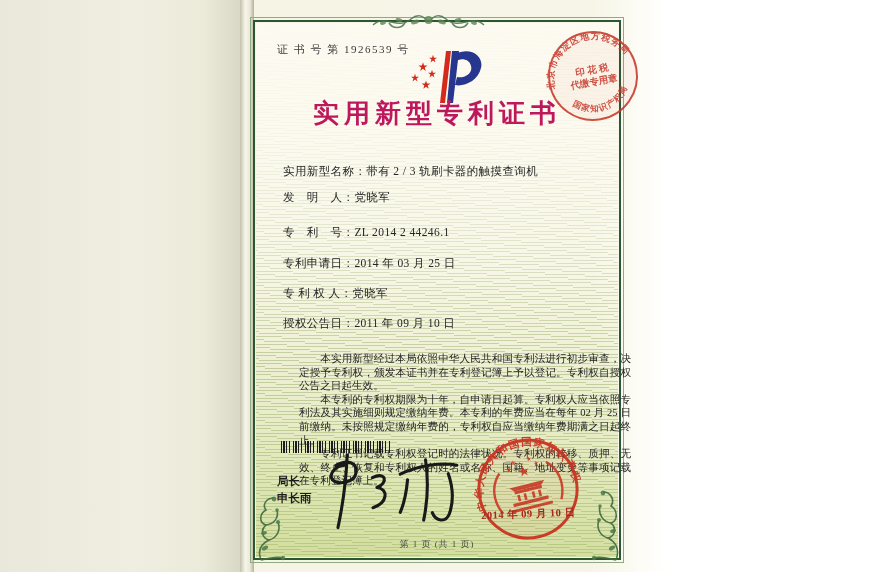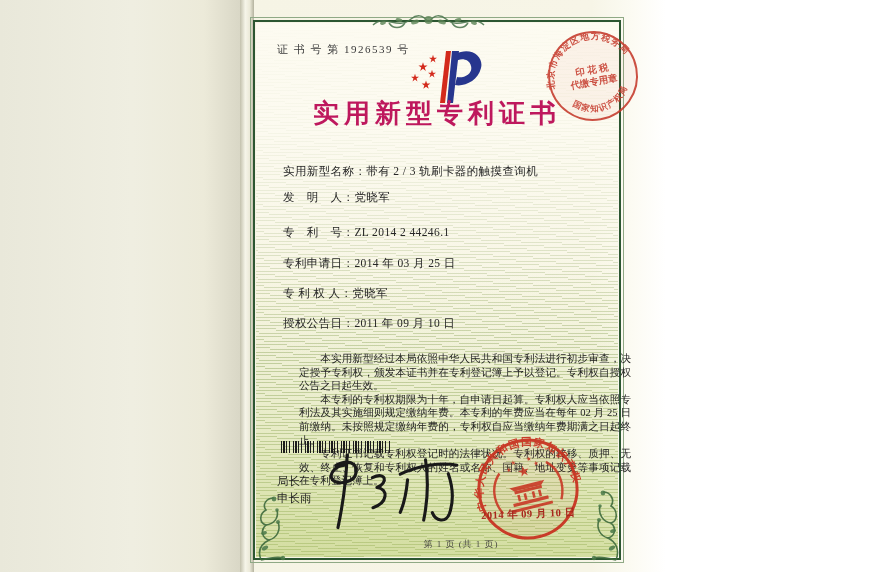--- a/index.html
+++ b/index.html
@@ -25,25 +25,25 @@
   
   .certno{position:absolute;left:277px;top:42px;font-size:11px;letter-spacing:1.5px;color:#3a3a3a;z-index:5;}
   .title{position:absolute;left:253px;top:96px;width:368px;text-align:center;font-size:26px;
     font-weight:bold;letter-spacing:5px;color:#be185d;z-index:5;}
   .field{position:absolute;left:283px;font-size:11.5px;letter-spacing:0.4px;color:#262626;z-index:5;white-space:nowrap;}
   .f-name{top:164px}.f-inv{top:190px}.f-no{top:225px}.f-app{top:256px}.f-own{top:286px}.f-grant{top:316px}
   .paras{position:absolute;left:283px;top:352px;width:332px;z-index:5;margin-left:16px;}
   .paras p{margin:0;font-size:10.6px;line-height:13.6px;text-align:justify;text-indent:2em;color:#242424;}
   .barcode{position:absolute;left:281px;top:441px;width:110px;height:12px;z-index:5;
     background:repeating-linear-gradient(90deg,#1c1c1c 0 1px,transparent 1px 2px,#1c1c1c 2px 4px,transparent 4px 5px,#1c1c1c 5px 6px,transparent 6px 8px,#1c1c1c 8px 9px,transparent 9px 12px);}
-  .director{position:absolute;left:277px;top:473px;z-index:5;font-size:11.5px;font-weight:normal;
+  .director{position:absolute;left:277px;top:473px;z-index:5;font-size:11.5px;font-weight:bold;
     line-height:17px;color:#1d1d1d;font-family:"Liberation Sans","DejaVu Sans",sans-serif;}
   .sig{position:absolute;left:315px;top:446px;z-index:6;transform:rotate(-3deg);}
   .footer{position:absolute;left:253px;top:538px;width:368px;text-align:center;font-size:9px;
-    letter-spacing:1px;color:#4a4a44;z-index:5;margin-left:24px;}
+    letter-spacing:1px;color:#4a4a44;z-index:5;}
   
   .tax-stamp{position:absolute;left:543px;top:26px;z-index:7;transform:rotate(-10deg);opacity:0.88;}
   .office-seal{position:absolute;left:474px;top:435px;z-index:7;transform:rotate(-14deg);opacity:0.93;}
   .seal-date{position:absolute;left:481px;top:507px;width:110px;z-index:8;font-size:10.5px;font-weight:bold;
     color:#a8271c;letter-spacing:0.5px;transform:rotate(-2deg);white-space:nowrap;}
   
   .orn{position:absolute;z-index:4;}
   .orn-top{left:371px;top:5px;}
   .orn-bl{left:255px;top:496px;}
   .orn-br{left:576px;top:490px;}

